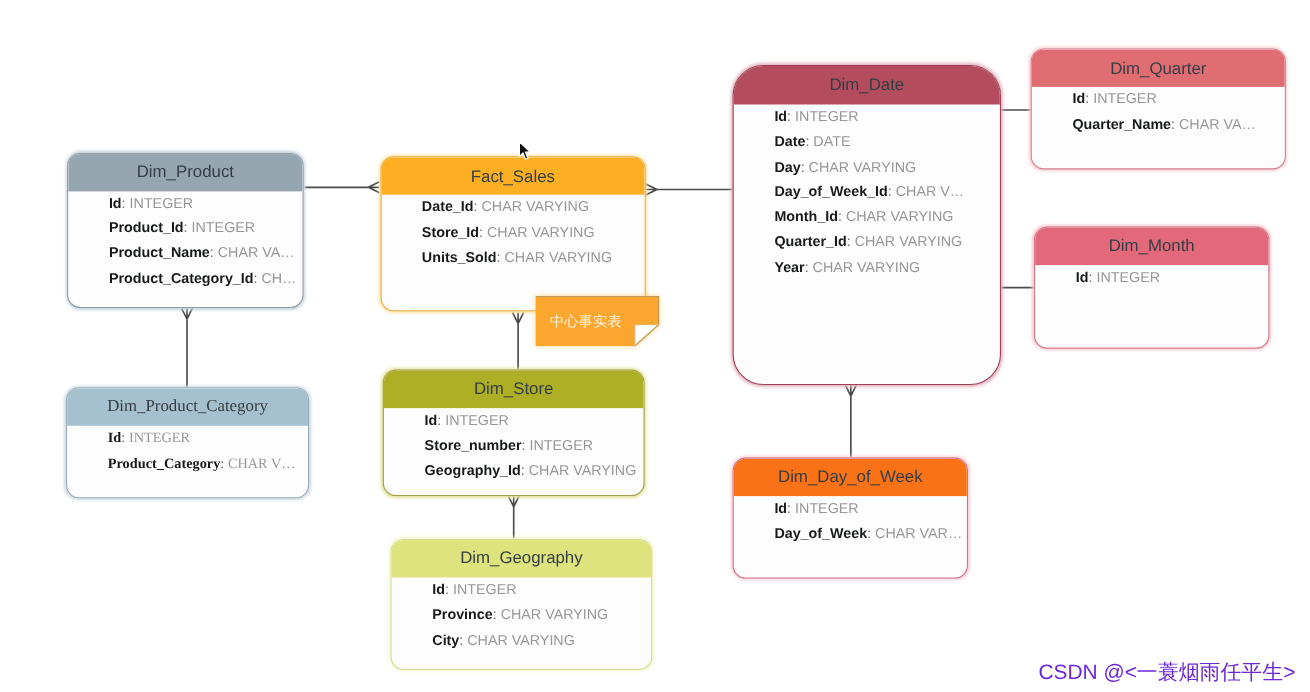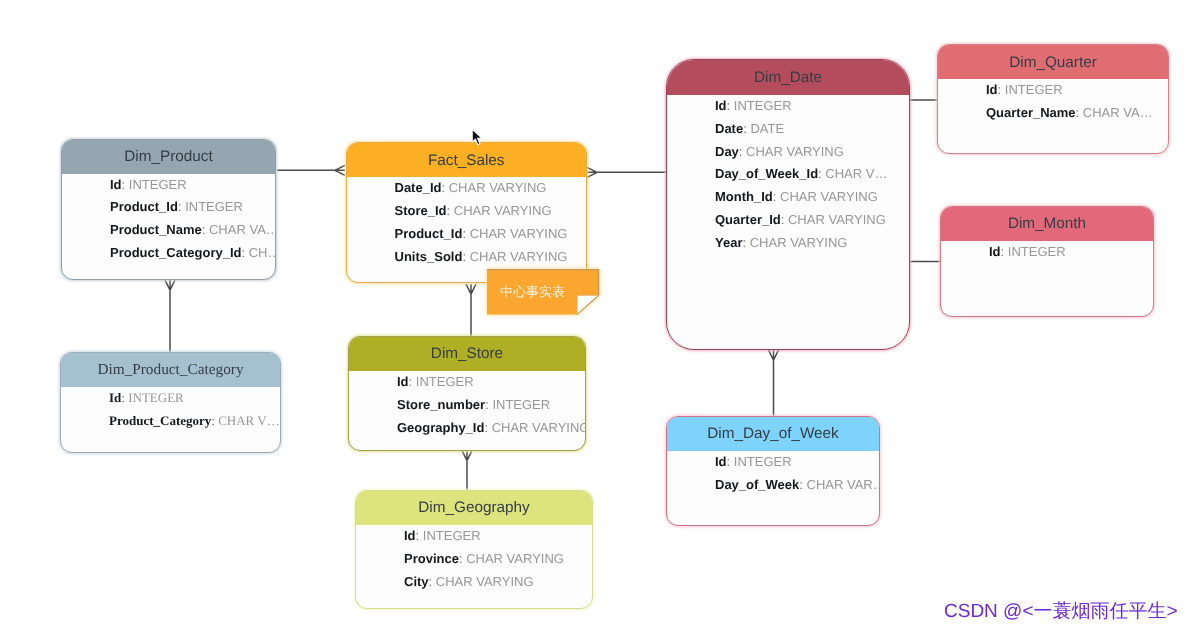--- a/index.html
+++ b/index.html
@@ -12,21 +12,21 @@
   svg#links{position:absolute;left:0;top:0;width:1191px;height:629px;
             pointer-events:none;}
   svg#links path{stroke:#4b4b4b;stroke-width:1.5;fill:none;}
   .entity{position:absolute;box-sizing:border-box;border-radius:12px;
           background:#fdfdfe;overflow:hidden;border-style:solid;border-width:1.7px;}
   .ehdr{box-sizing:border-box;width:100%;text-align:center;
         font-size:15.3px;color:#353d44;line-height:1;
         display:flex;align-items:center;justify-content:center;}
   .attrs{padding:0;}
   .attr{font-size:13px;white-space:nowrap;overflow:hidden;height:22.8px;
-        line-height:22.8px;padding-left:48px;}
+        line-height:22.8px;padding-left:37px;}
   .aname{font-weight:bold;color:#16181a;}
   .asep{color:#6e6e6e;}
   .atype{color:#979797;}
   .note{position:absolute;filter:drop-shadow(0 0 2.5px rgba(250,200,90,0.75));}
   .note .label{position:absolute;color:#fdf3df;font-size:13px;white-space:nowrap;line-height:1;}
   .watermark{position:absolute;color:#6d28d9;font-size:19px;white-space:nowrap;}
   .cursor{position:absolute;}
 </style>
 </head>
 <body>
@@ -86,21 +86,20 @@
       <div class="attr"><span class="aname">Product_Category</span><span class="asep">: </span><span class="atype">CHAR V…</span></div>
     </div>
   </div>
   <div class="entity" id="fact_sales" style="left:345.5px;top:142.3px;width:241.5px;height:141px;border-color:#e8ac42;box-shadow:0 0 3px 1px #fbe0a0;">
     <div class="ehdr" style="height:34px;background:#fcaf22;">
       <span>Fact_Sales</span>
     </div>
     <div class="attrs">
       <div class="attr"><span class="aname">Date_Id</span><span class="asep">: </span><span class="atype">CHAR VARYING</span></div>
       <div class="attr"><span class="aname">Store_Id</span><span class="asep">: </span><span class="atype">CHAR VARYING</span></div>
-      <div class="attr"><span class="aname">Product_Id</span><span class="asep">: </span><span class="atype">CHAR VARYING</span></div>
       <div class="attr"><span class="aname">Units_Sold</span><span class="asep">: </span><span class="atype">CHAR VARYING</span></div>
     </div>
   </div>
   <div class="entity" id="dim_store" style="left:348px;top:336px;width:238px;height:114.5px;border-color:#a2a14a;box-shadow:0 0 3px 1px #e2e29a;">
     <div class="ehdr" style="height:34px;background:#aeaf25;">
       <span>Dim_Store</span>
     </div>
     <div class="attrs">
       <div class="attr"><span class="aname">Id</span><span class="asep">: </span><span class="atype">INTEGER</span></div>
       <div class="attr"><span class="aname">Store_number</span><span class="asep">: </span><span class="atype">INTEGER</span></div>
@@ -142,21 +141,21 @@
   </div>
   <div class="entity" id="dim_month" style="left:940px;top:206px;width:214px;height:111px;border-color:#d3788a;box-shadow:0 0 3px 1px #f5c5cd;">
     <div class="ehdr" style="height:34px;background:#e3697a;">
       <span>Dim_Month</span>
     </div>
     <div class="attrs">
       <div class="attr"><span class="aname">Id</span><span class="asep">: </span><span class="atype">INTEGER</span></div>
     </div>
   </div>
   <div class="entity" id="dim_day_of_week" style="left:666px;top:416px;width:214px;height:110.3px;border-color:#d0738a;box-shadow:0 0 3px 1px #f8ccd5;">
-    <div class="ehdr" style="height:34px;background:#7dd3fc;">
+    <div class="ehdr" style="height:34px;background:#f97316;">
       <span>Dim_Day_of_Week</span>
     </div>
     <div class="attrs">
       <div class="attr"><span class="aname">Id</span><span class="asep">: </span><span class="atype">INTEGER</span></div>
       <div class="attr"><span class="aname">Day_of_Week</span><span class="asep">: </span><span class="atype">CHAR VAR…</span></div>
     </div>
   </div>
   <div class="note" style="left:484px;top:267px;width:120px;height:53px;">
     <svg width="120" height="53" viewBox="0 0 120 53">
       <path d="M3 2.6 H114.7 V28.2 L93.1 47.6 H3 Z" fill="#fba62f"></path>

